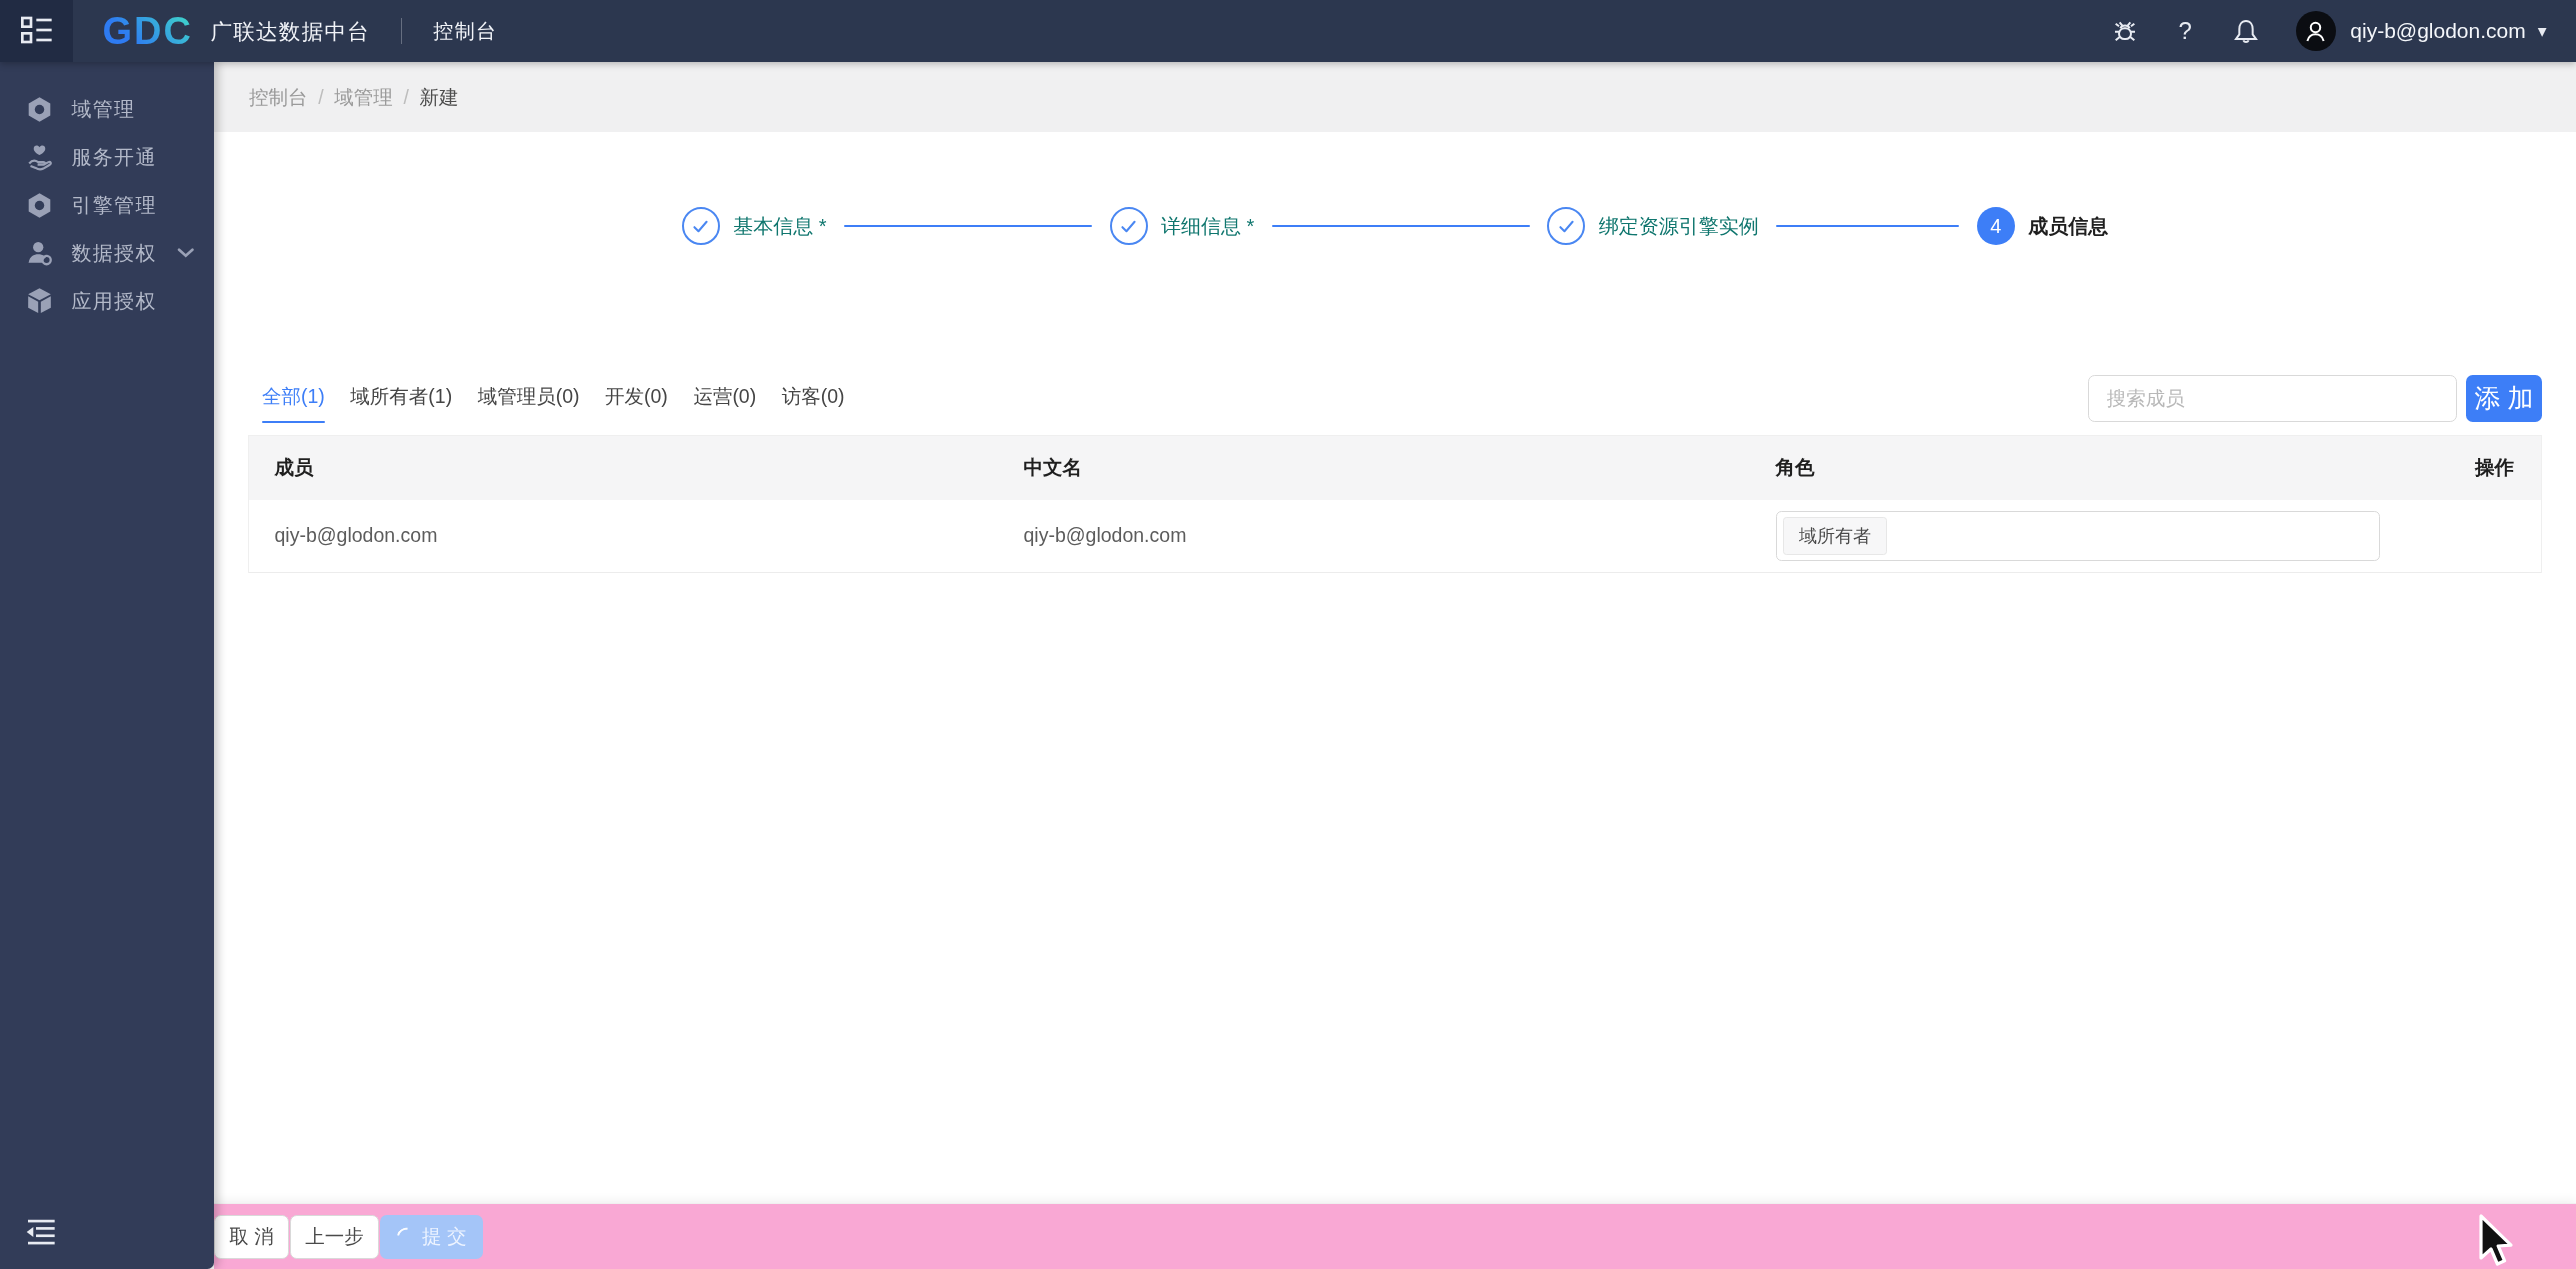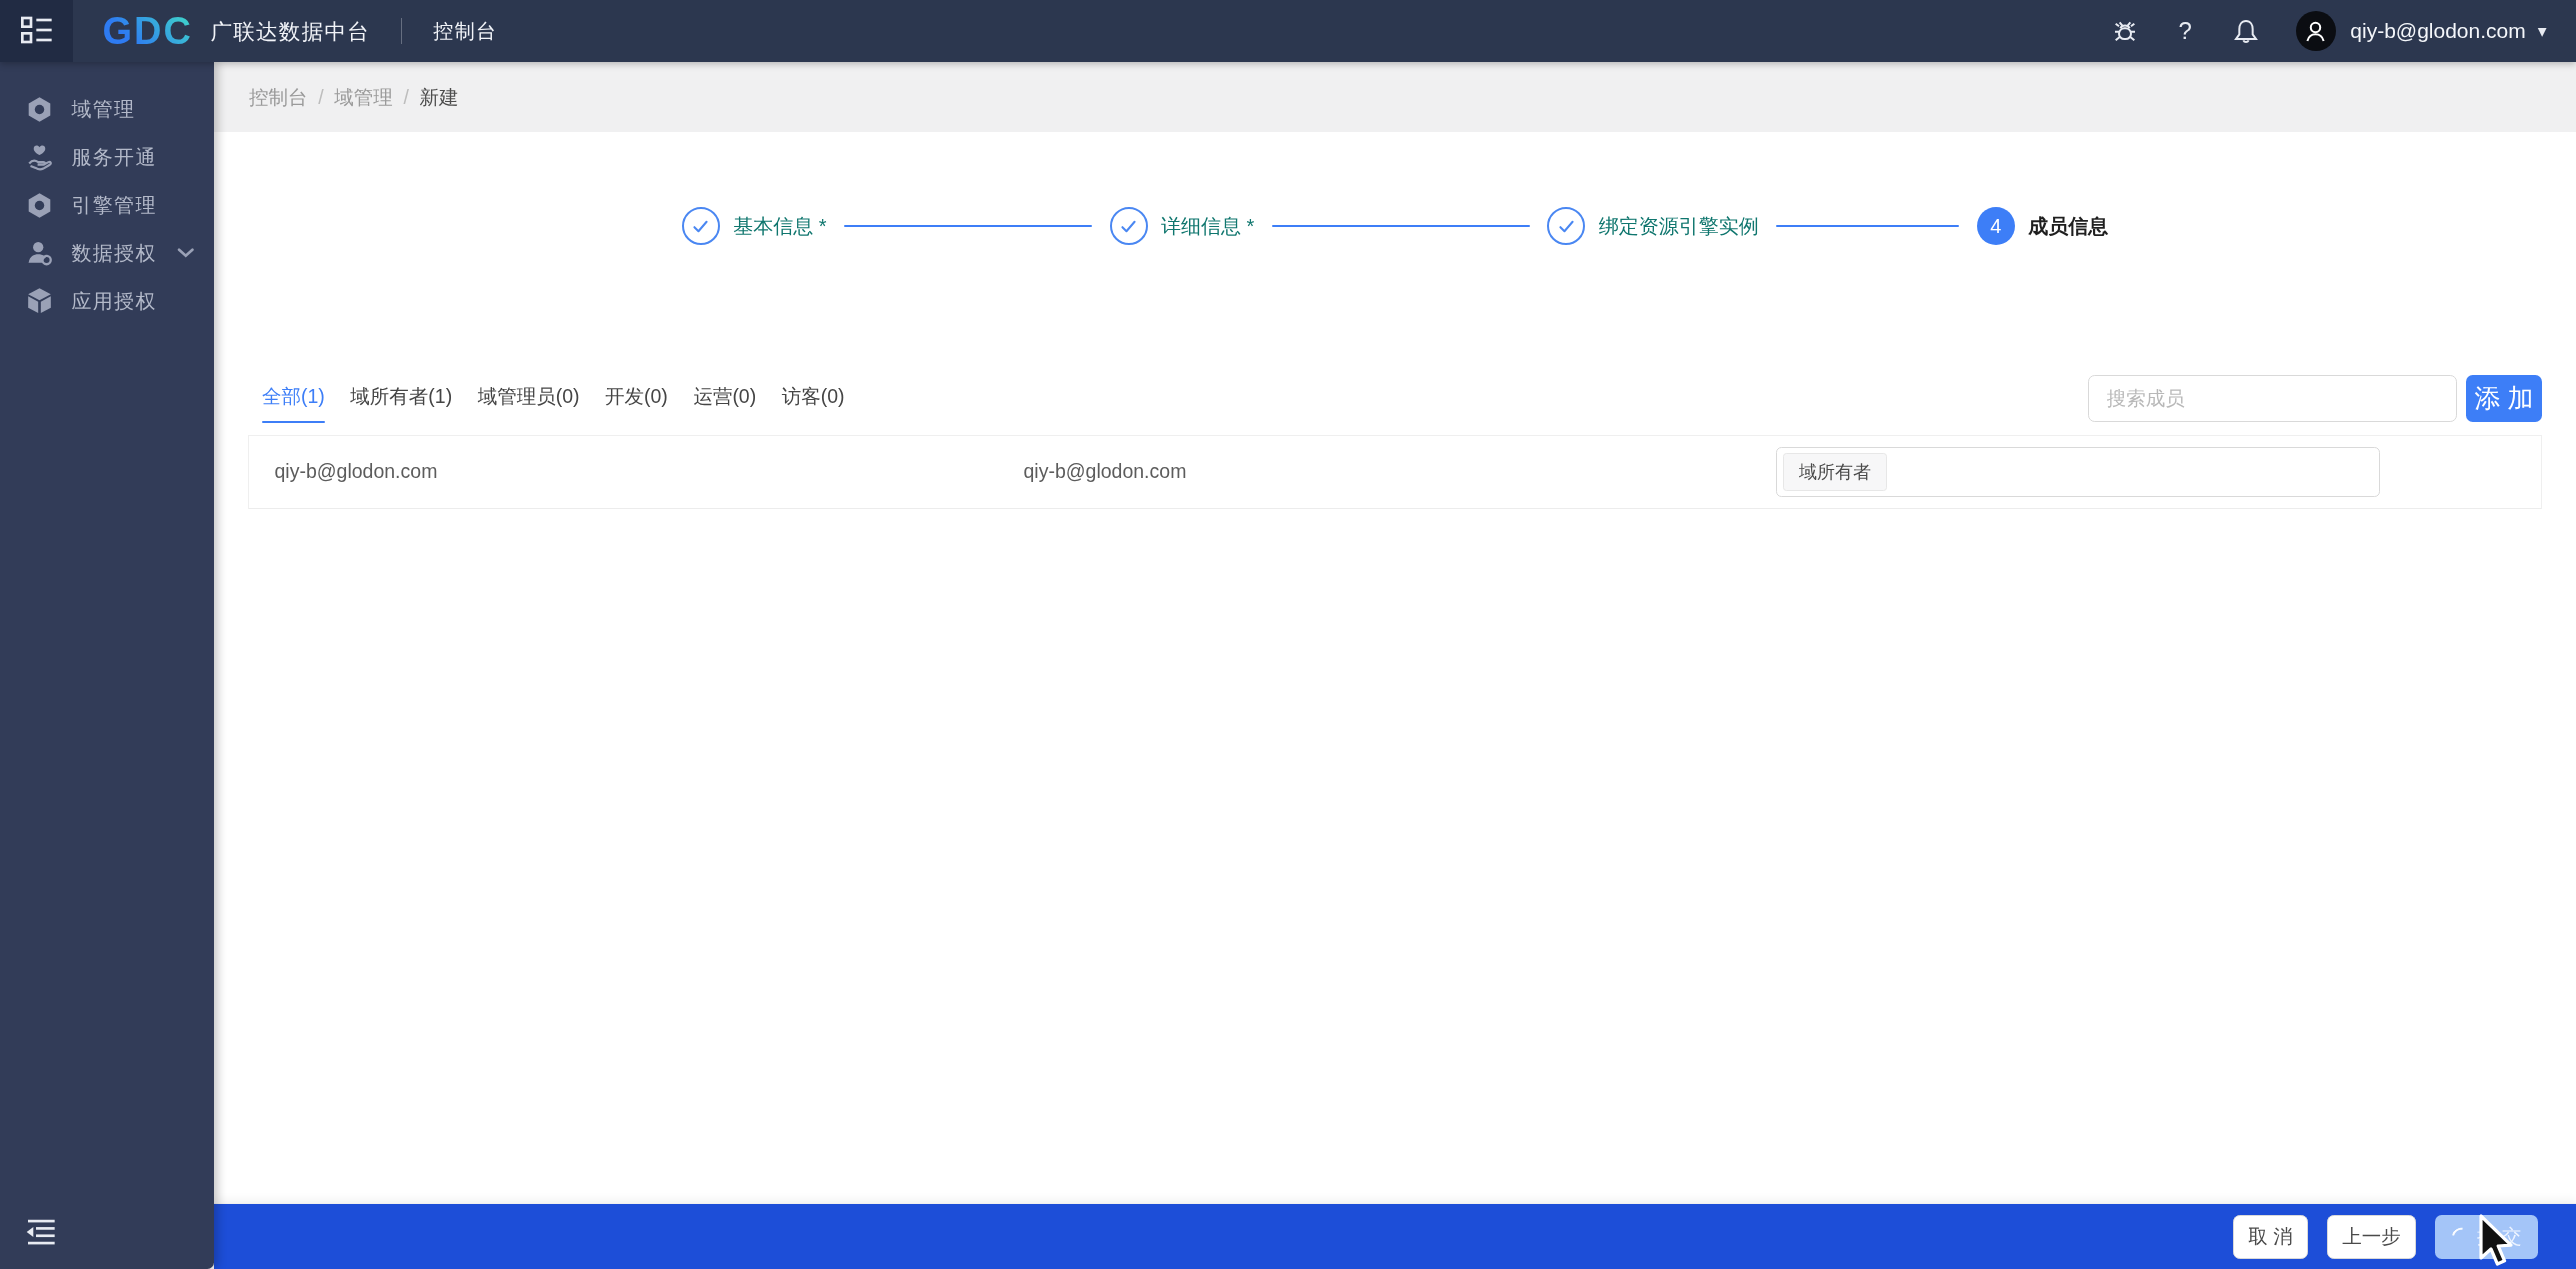--- a/index.html
+++ b/index.html
@@ -88,23 +88,23 @@
   .c1 { width:749px; padding-left:25.5px; }
   .c2 { width:752px; padding-left:25.5px; }
   .c3 { width:666px; padding-left:25.5px; }
   .c4 { flex:1; text-align:right; padding-right:27px; }
   .role-select { width:604px; height:50px; border:1.3px solid #d9d9d9; border-radius:5.4px;
     display:flex; align-items:center; padding:0 6.7px; background:#fff; cursor:text; }
   .role-tag { background:#f7f7f8; border:1.3px solid #e7e7e7; border-radius:3.4px;
     padding:6px 14.8px; font-size:18px; color:#4a4a4a; white-space:nowrap; }
 
   
-  .footer { height:66px; background:#1d4ed8; border-top:1.3px solid #f0f0f0;
+  .footer { height:66px; background:#f9a8d4; border-top:1.3px solid #f0f0f0;
     box-shadow:0 -2.7px 9.4px rgba(0,0,0,.06); display:flex; align-items:center;
-    justify-content:flex-end; padding-right:38px; gap:19px; flex-shrink:0; z-index:10; }
+    padding-right:38px; gap:1px; flex-shrink:0; z-index:10; }
   .btn { height:44px; border-radius:6.7px; font-size:19.5px; display:flex; align-items:center;
     justify-content:center; background:#fff; border:1.3px solid #d9d9d9; color:#4a4a4a;
     cursor:pointer; white-space:nowrap;
     font-family:"Liberation Sans","DejaVu Sans",sans-serif; }
   .btn-cancel { width:75px; }
   .btn-prev { width:89px; }
   .btn-submit { width:103px; background:#a4c5f8; border:none; color:#eef4ff; cursor:default; }
   .spinner { width:17.5px; height:17.5px; border-radius:50%; border:2.7px solid transparent;
     border-top-color:rgba(255,255,255,.95); transform:rotate(-35deg); margin-right:8px;
     flex-shrink:0; }
@@ -287,20 +287,26 @@
           <span class="tab">运营(0)</span>
           <span class="tab">访客(0)</span>
         </div>
         <div class="toolbar-right">
           <input class="search-input" type="text" placeholder="搜索成员" style="">
           <button class="add-btn">添 加</button>
         </div>
       </div>
 
       <div class="table">
+        <div class="t-head">
+          <span class="c1">成员</span>
+          <span class="c2">中文名</span>
+          <span class="c3">角色</span>
+          <span class="c4">操作</span>
+        </div>
         <div class="t-row">
           <span class="c1">qiy-b@glodon.com</span>
           <span class="c2">qiy-b@glodon.com</span>
           <span class="c3">
             <span class="role-select">
               <span class="role-tag">域所有者</span>
             </span>
           </span>
           <span class="c4"></span>
         </div>

